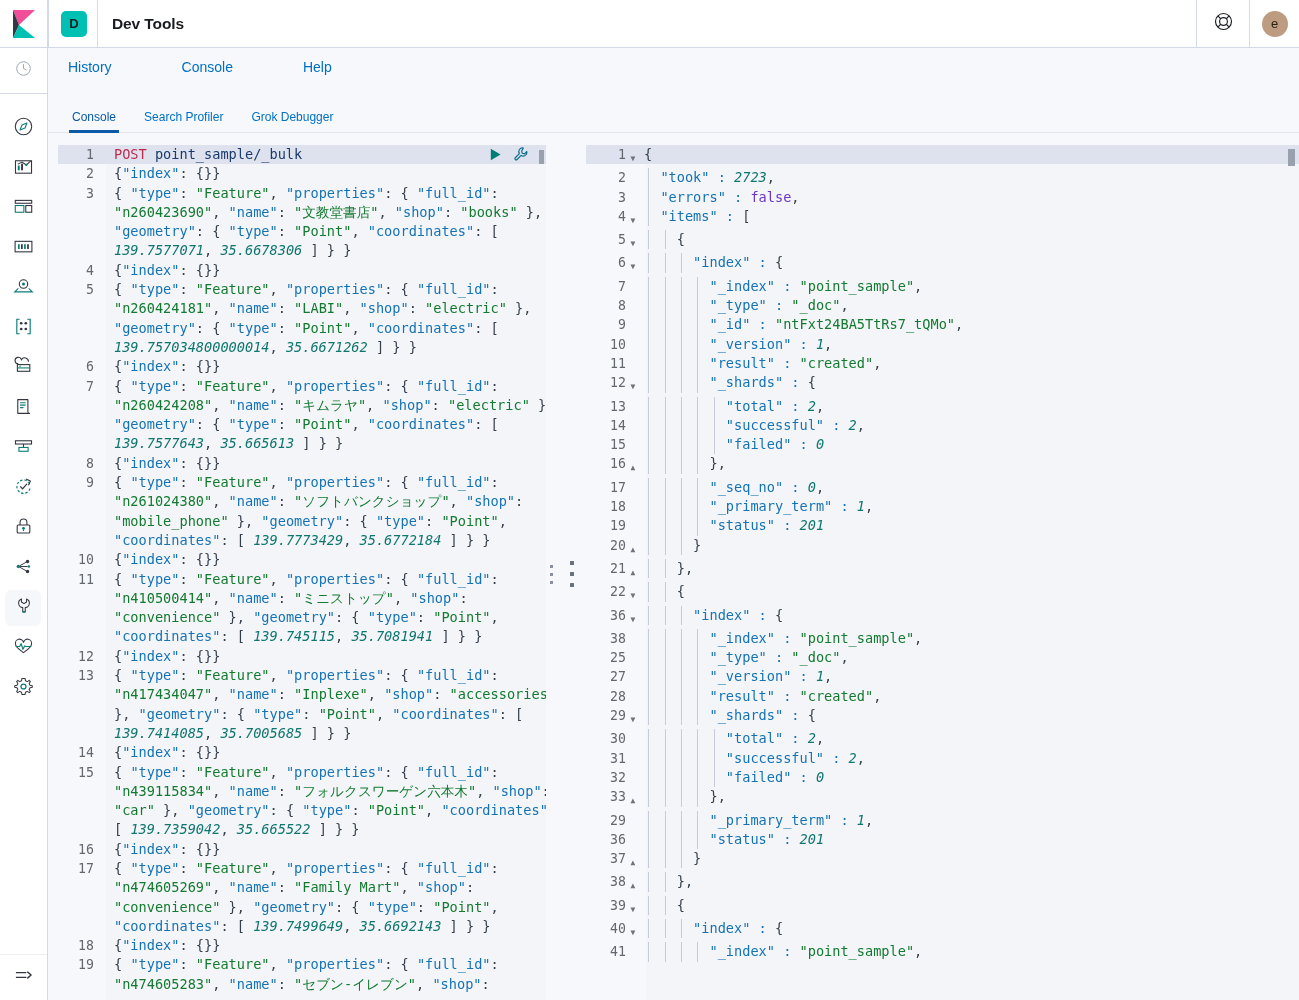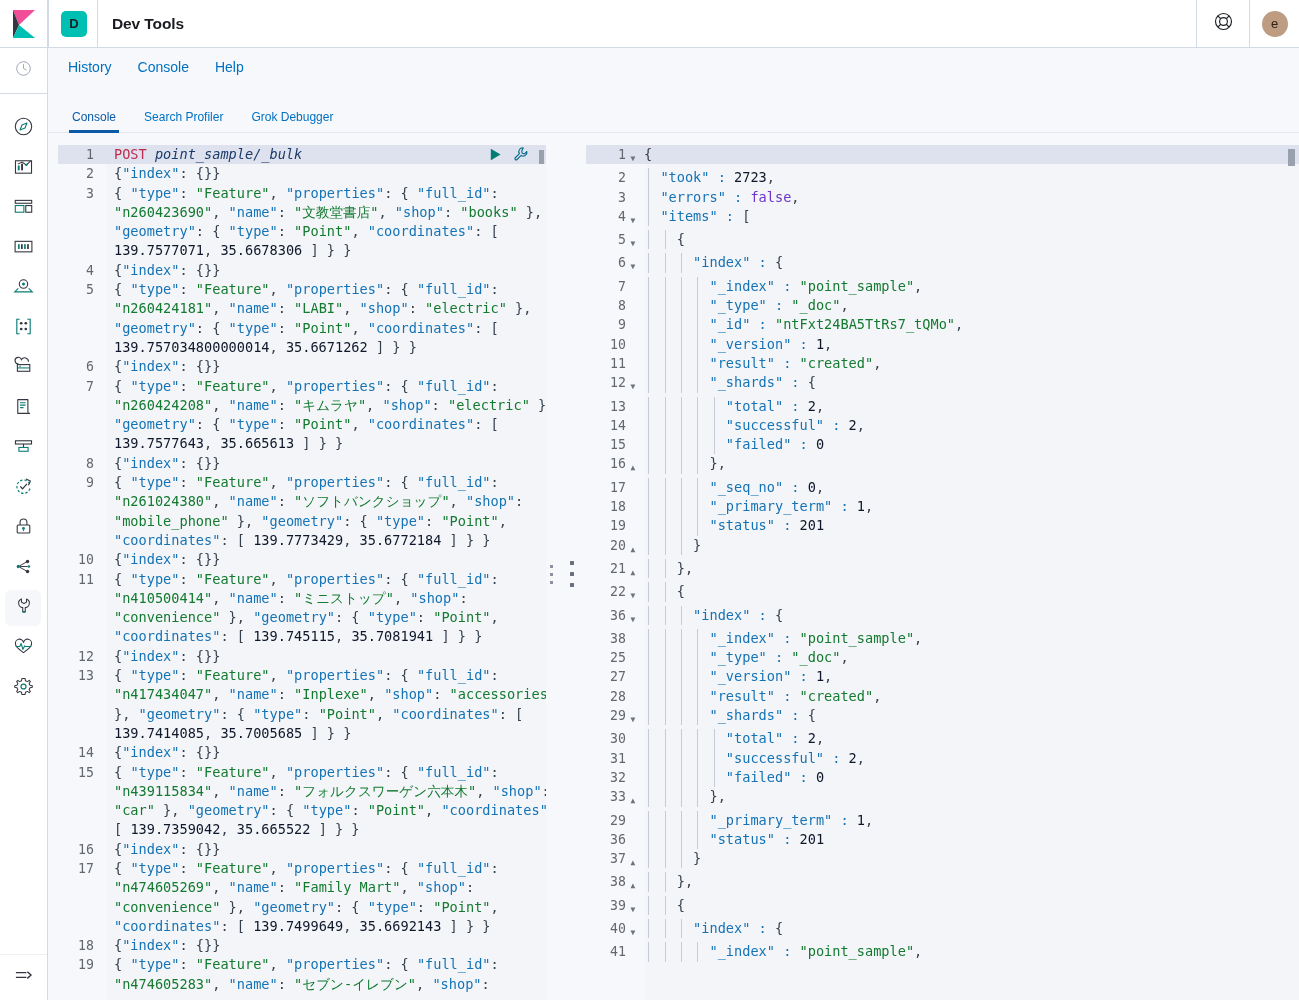--- a/index.html
+++ b/index.html
@@ -99,20 +99,21 @@
   .appbody {
     position: absolute; top: 48px; left: 48px;
     width: 1251px; height: 952px;
     background: #f7f8fc;
   }
 
   .menu-row {
     height: 39px;
     display: flex; align-items: center;
     padding-left: 7px;
+    gap: 44px;
   }
   .menu-link {
     font-size: 14px; color: #0071c2;
     padding: 0 13px; line-height: 39px;
   }
 
   .tabs-row {
     height: 46px;
     display: flex; align-items: flex-end;
     padding-left: 10px;
@@ -222,24 +223,24 @@
     white-space: pre-wrap;
     word-break: break-word;
     position: relative; z-index: 2;
     padding-left: 8px;
     color: #333;
   }
   .ed-right .code { padding-left: 4px; }
 
   
   .k-method { color: #bf2b4e; font-weight: 400; }
-  .k-url    { color: #1b3a6b; font-style: italic; }
+  .k-url    { color: #1b3a6b; }
   .k-key    { color: #1573b5; }
   .k-str    { color: #137a2f; }
-  .k-num    { color: #0f172a; }
+  .k-num    { color: #0f766e; font-style: italic; }
   .k-bool   { color: #6b36c9; }
   .k-punc   { color: #36404d; }
 
   
   .guides { position: absolute; left: 0; top: 0; height: 19.3px; z-index: 1; }
   .guides i {
     position: absolute; top: 0; width: 1px; height: 19.3px;
     background: #c5cbd8;
   }
 

